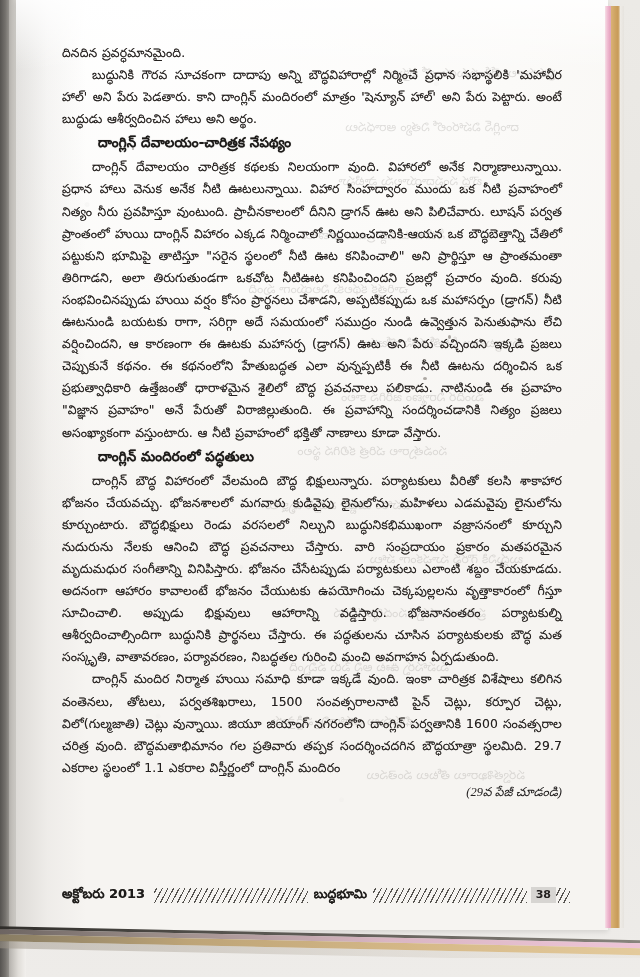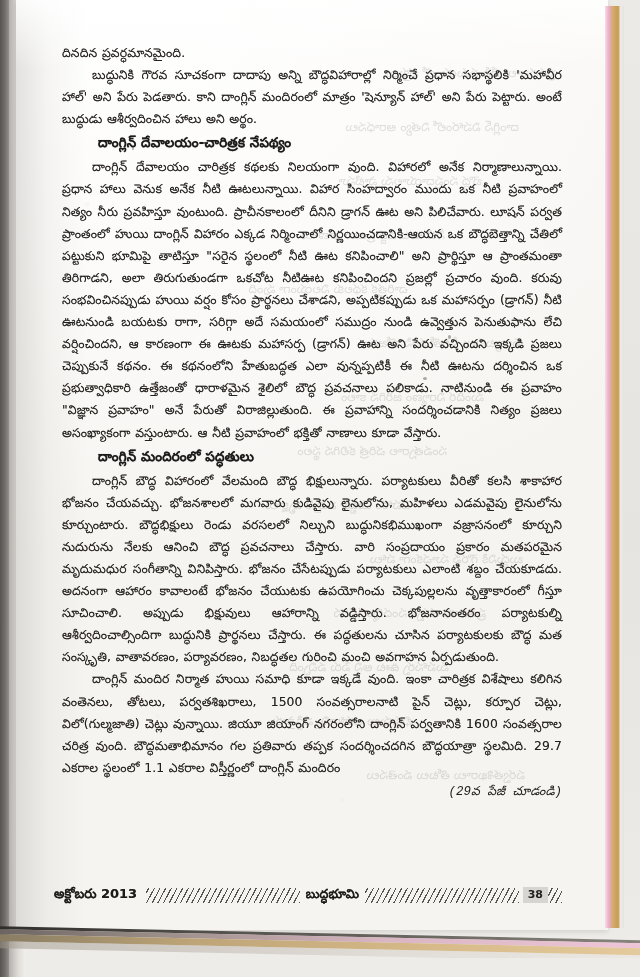--- a/index.html
+++ b/index.html
@@ -181,21 +181,21 @@
     margin-left: 36px;
   }
 
   .see-page {
     text-align: right;
     font-style: italic;
     font-size: 12.4px;
     line-height: 23px;
     color: #232020;
     margin-top: 2px;
-    font-family: Liberation Mono, monospace;
+    font-family: Liberation Serif, serif;
   }
 
   
   .bleed-through {
     position: absolute;
     left: 60px;
     top: 46px;
     width: 480px;
     pointer-events: none;
     opacity: .16;
@@ -206,21 +206,21 @@
     line-height: 54px;
     filter: blur(.5px);
     overflow: hidden;
     height: 800px;
   }
   .bleed-through div { white-space: nowrap; }
 
   
   .footer {
     position: absolute;
-    left: 38px;
+    left: 46px;
     top: 884px;
     width: 508px;
     height: 22px;
     display: flex;
     align-items: center;
     gap: 0;
   }
   .footer-date {
     font-family: "DejaVu Sans", "Liberation Sans", sans-serif;
     font-weight: bold;

